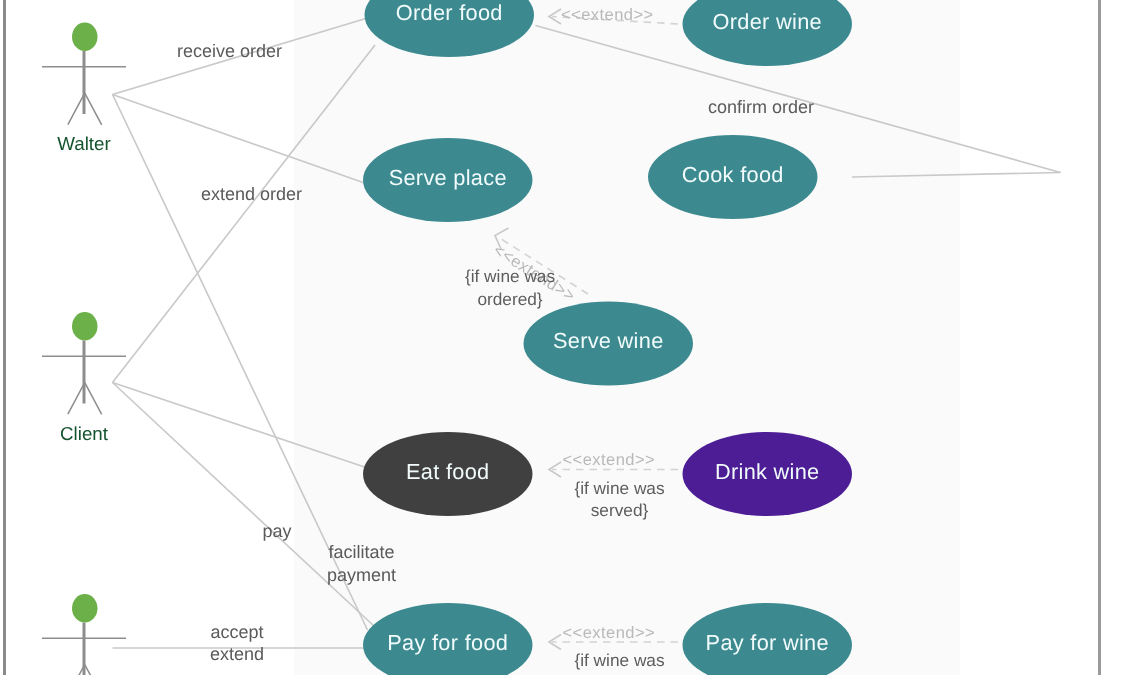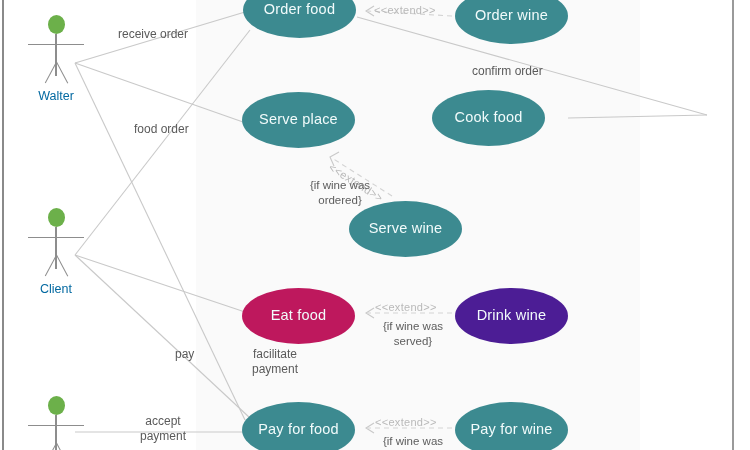--- a/index.html
+++ b/index.html
@@ -94,21 +94,21 @@
     transform-origin: top center;
   }
   .actor .leg.l { transform: rotate(28deg); }
   .actor .leg.r { transform: rotate(-28deg); }
   .actor .actor-label {
     position: absolute;
     left: 50%;
     top: 74px;
     transform: translateX(-50%);
     font-size: 12.5px;
-    color: #0369a1;
+    color: #14532d;
     white-space: nowrap;
   }
 
   
   .edge-label {
     position: absolute;
     font-size: 12px;
     color: #5a5a5a;
     white-space: nowrap;
     line-height: 1.25;
@@ -228,49 +228,49 @@
   </div>
 
   <div class="usecase" style="left:432px; top:90px; width:113px; height:56px; background:#3c8a90;">
     <span>Cook food</span>
   </div>
 
   <div class="usecase" style="left:349px; top:201px; width:113px; height:56px; background:#3c8a90;">
     <span>Serve wine</span>
   </div>
 
-  <div class="usecase" style="left:242px; top:288px; width:113px; height:56px; background:#be185d;">
+  <div class="usecase" style="left:242px; top:288px; width:113px; height:56px; background:#404040;">
     <span>Eat food</span>
   </div>
 
   <div class="usecase" style="left:455px; top:288px; width:113px; height:56px; background:#4c1d95;">
     <span>Drink wine</span>
   </div>
 
   <div class="usecase" style="left:242px; top:402px; width:113px; height:56px; background:#3c8a90;">
     <span>Pay for food</span>
   </div>
 
   <div class="usecase" style="left:455px; top:402px; width:113px; height:56px; background:#3c8a90;">
     <span>Pay for wine</span>
   </div>
 
   <div class="edge-label" style="left:118px; top:27px;">receive order</div>
 
-  <div class="edge-label" style="left:134px; top:122px;">food order</div>
+  <div class="edge-label" style="left:134px; top:122px;">extend order</div>
 
   <div class="edge-label" style="left:472px; top:64px;">confirm order</div>
 
   <div class="edge-label" style="left:175px; top:347px;">pay</div>
 
-  <div class="edge-label center" style="left:218px; top:347px; white-space:pre-line;margin-left:34px;">facilitate
+  <div class="edge-label center" style="left:218px; top:361px; white-space:pre-line;">facilitate
 payment</div>
 
   <div class="edge-label center" style="left:140px; top:414px; white-space:pre-line;">accept
-payment</div>
+extend</div>
 
   <div class="stereotype" style="left:374px; top:4px;">&lt;&lt;extend&gt;&gt;</div>
 
   <div class="stereotype rot" style="left:333px; top:161px; transform:rotate(32deg);">&lt;&lt;extend&gt;&gt;</div>
 
   <div class="stereotype" style="left:375px; top:301px;">&lt;&lt;extend&gt;&gt;</div>
 
   <div class="stereotype" style="left:375px; top:416px;">&lt;&lt;extend&gt;&gt;</div>
 
   <div class="guard" style="left:280px; top:178px; width:120px;">{if wine was

